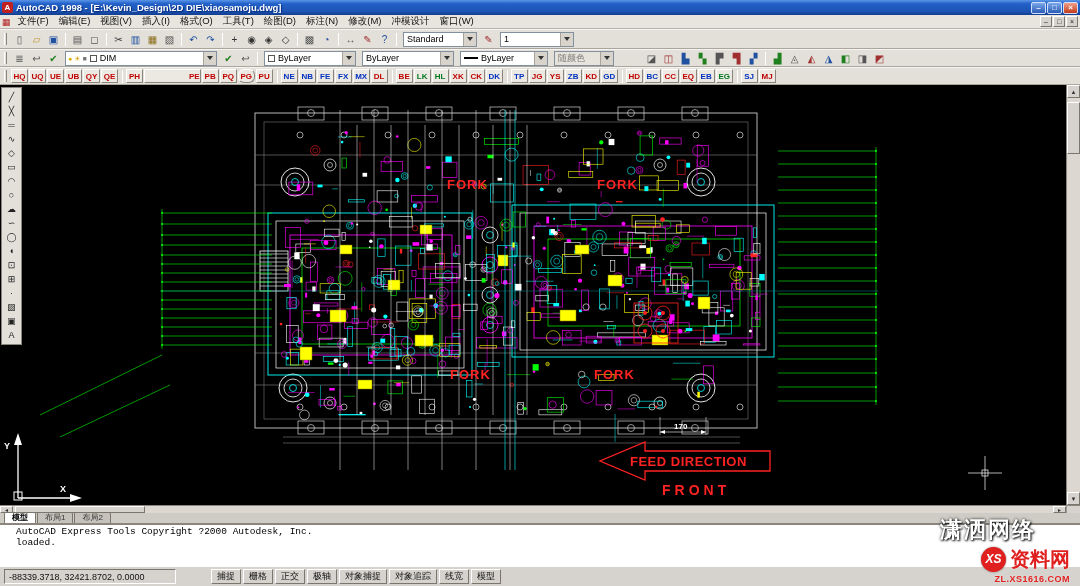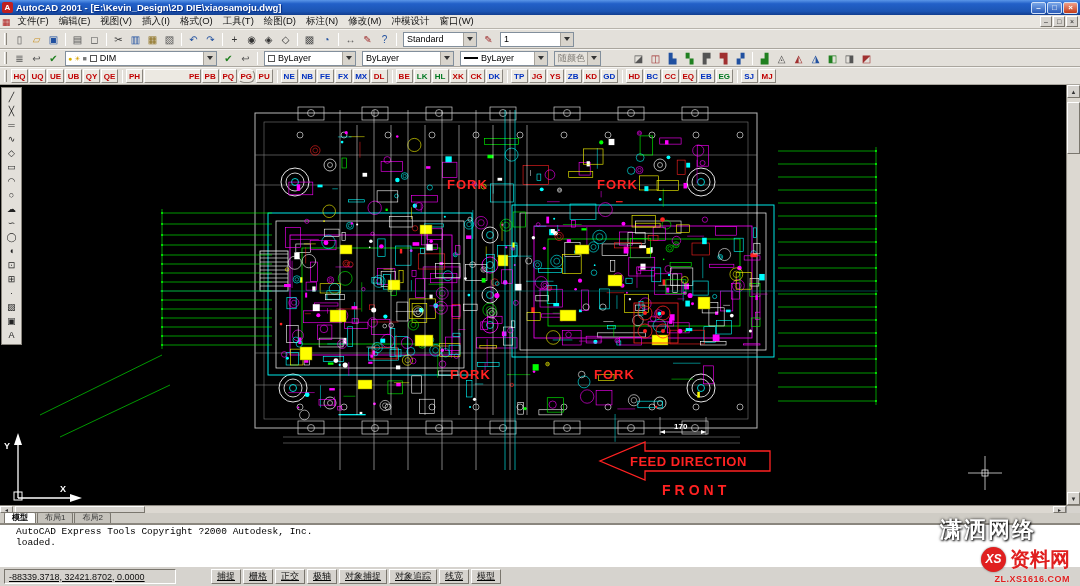--- a/index.html
+++ b/index.html
@@ -49,38 +49,38 @@
 
 .tabs-row{height:11px;background:#cfccc5;display:flex;align-items:flex-end;padding-left:4px;border-bottom:1px solid #8a867e;}
 .tab{font-size:8px;padding:0 7px;border:1px solid #7a766e;border-bottom:none;background:#c5c2bb;margin-right:1px;border-radius:2px 2px 0 0;line-height:10px;color:#333;}
 .tab.active{background:#fff;font-weight:bold;color:#000;}
 
 .cmd{height:42px;border-top:1px solid #8a867e;background:#fff;display:flex;flex-direction:column;font-family:"Liberation Mono","DejaVu Sans Mono",monospace;font-size:9.5px;color:#000;}
 .cmd-hist{flex:1;padding:1px 16px;line-height:11px;overflow:hidden;}
 .cmd-prompt{border-top:1px solid #a8a49c;padding:1px 4px;height:15px;display:flex;align-items:center;}
 .caret{display:inline-block;width:5px;height:10px;background:#000;margin-left:3px;}
 
-.statusbar{height:20px;background:#d6d3ce;border-top:1px solid #fff;display:flex;align-items:center;padding:0 4px;gap:3px;text-decoration:underline;}
+.statusbar{height:20px;background:#d6d3ce;border-top:1px solid #fff;display:flex;align-items:center;padding:0 4px;gap:3px;}
 .coords{width:172px;height:15px;border:1px solid;border-color:#7a766e #fff #fff #7a766e;font-size:9px;display:flex;align-items:center;padding-left:4px;white-space:nowrap;color:#111;flex:none;}
 .toggles{display:flex;gap:2px;padding-left:32px;}
 .toggle{height:15px;border:1px solid;border-color:#fff #7a766e #7a766e #fff;background:#d6d3ce;font-size:9px;padding:0 5px;display:flex;align-items:center;color:#111;white-space:nowrap;}
 
 .watermark{position:absolute;right:10px;bottom:2px;text-align:right;z-index:40;pointer-events:none;}
 .wm-brand{color:#fff;font-size:22px;font-weight:bold;letter-spacing:2px;text-shadow:0 0 3px rgba(0,0,0,.85),1px 1px 2px rgba(0,0,0,.9);padding-right:34px;margin-bottom:1px;}
 .wm-row{display:flex;align-items:center;justify-content:flex-end;gap:4px;}
 .wm-badge{display:inline-block;width:25px;height:25px;background:#e01f1f;color:#fff;border-radius:50%;font-style:italic;font-weight:bold;font-size:12px;line-height:25px;text-align:center;box-shadow:0 0 2px rgba(0,0,0,.5);}
 .wm-site{color:#e01f1f;font-size:20px;font-weight:bold;text-shadow:0 0 2px rgba(255,255,255,.6);}
 .wm-url{color:#e01f1f;font-size:9px;font-weight:bold;letter-spacing:.5px;margin-top:1px;text-shadow:0 0 2px rgba(255,255,255,.6);}
 </style>
 </head>
 <body>
 
 <div class="titlebar">
   <span class="app-icon">A</span>
-  <span class="title-text">AutoCAD 2001 - [E:\Kevin_Design\2D DIE\xiaosamoju.dwg]</span>
+  <span class="title-text">AutoCAD 1998 - [E:\Kevin_Design\2D DIE\xiaosamoju.dwg]</span>
   <span class="wbtn">–</span>
   <span class="wbtn">□</span>
   <span class="wbtn wbtn-close">×</span>
 </div>
 
 <div class="menubar">
   <span class="mdi-doc-icon">▦</span>
   <span class="menu-items">
       <span class="menu-item">文件(F)</span>
       <span class="menu-item">编辑(E)</span>
@@ -175,21 +175,21 @@
         <b></b>
       </span>
     </span>
     <span class="combo" style="width: 88px;">
       <span class="lwt-line"></span>
       <span class="combo-val">ByLayer</span>
       <span class="combo-arrow">
         <b></b>
       </span>
     </span>
-    <span class="combo disabled" style="width: 47px; font-family: Liberation Serif, serif;">
+    <span class="combo disabled" style="width: 60px; font-family: Liberation Serif, serif;">
       <span class="combo-val">随颜色</span>
       <span class="combo-arrow">
         <b></b>
       </span>
     </span>
     <span style="width: 26px;"></span>
     <span class="tb-icon" style="color: rgb(85, 85, 85);">◪</span>
     <span class="tb-icon" style="color: rgb(160, 48, 48);">◫</span>
     <span class="tb-icon" style="color: rgb(32, 80, 160);">▙</span>
     <span class="tb-icon" style="color: rgb(32, 128, 32);">▚</span>

